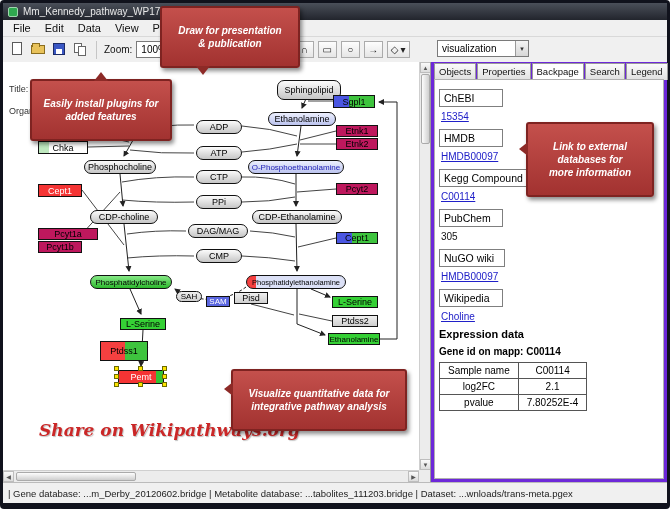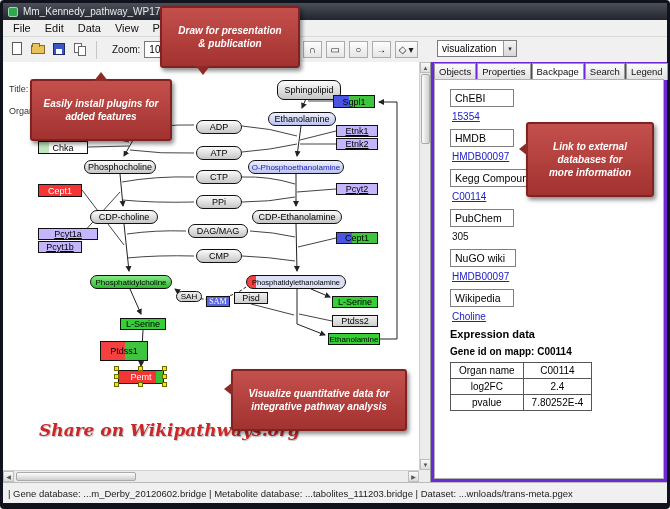--- a/index.html
+++ b/index.html
@@ -18,45 +18,45 @@
     display:flex;align-items:center;padding-left:6px;gap:4px;}
   .sep{width:1px;height:18px;background:#c6c6c6;margin:0 3px;}
   .ic{width:17px;height:17px;position:relative;}
   .ic-page{position:absolute;left:3px;top:1px;width:10px;height:13px;background:#fff;border:1px solid #5a5a5a;}
   .ic-folder{position:absolute;left:1px;top:4px;width:14px;height:9px;background:#e8c25a;border:1px solid #8a6d1f;}
   .ic-folder:before{content:"";position:absolute;left:0;top:-3px;width:6px;height:3px;background:#e8c25a;border:1px solid #8a6d1f;border-bottom:none;}
   .ic-floppy{position:absolute;left:2px;top:2px;width:12px;height:12px;background:#3a57c4;border:1px solid #1c2a66;}
   .ic-floppy:before{content:"";position:absolute;left:2px;top:5px;width:6px;height:5px;background:#fff;}
   .ic-copy1{position:absolute;left:2px;top:2px;width:8px;height:10px;background:#fff;border:1px solid #666;}
   .ic-copy2{position:absolute;left:6px;top:5px;width:8px;height:10px;background:#fff;border:1px solid #666;}
-  .tb-label{font-size:10px;color:#111;margin-left:8px;}
+  .tb-label{font-size:10px;color:#111;margin-left:0;}
   .combo{height:17px;background:#fff;border:1px solid #7a7a7a;display:flex;align-items:center;font-size:10px;}
   .combo .val{padding:0 4px;white-space:nowrap;}
   .combo .arrowbox{margin-left:auto;width:13px;height:100%;background:linear-gradient(#f4f4f4,#d7d7d7);
      border-left:1px solid #9a9a9a;display:flex;align-items:center;justify-content:center;font-size:7px;color:#333;}
   .zoomcombo{width:54px;}
-  .vizcombo{position:absolute;left:434px;top:3px;width:80px;}
+  .vizcombo{position:absolute;left:434px;top:3px;width:92px;}
   .tbtn{min-width:19px;height:17px;border:1px solid #ababab;background:linear-gradient(#fdfdfd,#e6e6e6);
      font-size:10px;display:flex;align-items:center;justify-content:center;padding:0 3px;gap:2px;color:#222;}
   
   .canvas{position:absolute;left:3px;top:62px;width:416px;height:408px;background:#fff;overflow:hidden;}
   .edges{position:absolute;left:0;top:0;z-index:1;pointer-events:none;}
   .nd{position:absolute;z-index:2;border:1px solid #111;display:flex;align-items:center;justify-content:center;
       font-size:9px;color:#000;overflow:hidden;white-space:nowrap;}
   .rx{border-radius:7px;}
   .g-gray{background:linear-gradient(#fbfbfb,#c6c6c6);}
   .g-blue{background:linear-gradient(#eceffd,#bcc4ef);}
   .g-green{background:linear-gradient(#86e986,#2db82d);}
   .f-red{background:#f53434;color:#fff;}
   .red-tip{background:linear-gradient(90deg,#f53434 0 84%,#35c335 84%);color:#fff;}
   .blue-green{background:linear-gradient(90deg,#4a56e2 0 38%,#3ec43e 38%);}
   .red-green{background:linear-gradient(90deg,#f54040 0 52%,#3ec43e 52%);}
   .chk-red{background:linear-gradient(90deg,#f54040 0 20%,#fff 20%);}
   .chk-green{background:linear-gradient(90deg,#bfe8bf 0 20%,#fff 20%);}
-  .f-white{background:#c4b5fd;text-decoration:underline;}
+  .f-white{background:#be185d;}
   .f-grayish{background:linear-gradient(#efefef,#cfcfcf);}
   .f-smallblue{background:#5a66e0;color:#fff;}
   .pe-pill{background:linear-gradient(90deg,#f54040 0 9%,#dbe0f6 9%);}
   .f-greenbox{background:#35d035;}
   .t-blue{color:#1d1db5;}
   .fz8{font-size:8px;}
   .fz75{font-size:7.5px;}
   .info-line{position:absolute;left:6px;font-size:9px;color:#333;z-index:2;white-space:nowrap;}
   .share{position:absolute;left:36px;top:358px;z-index:3;font-family:"DejaVu Serif",serif;
      font-style:italic;font-weight:bold;font-size:17px;color:#cb2727;text-shadow:1px 1px 1px rgba(0,0,0,.25);}
@@ -69,21 +69,21 @@
   .vthumb{position:absolute;left:1px;top:12px;width:9px;height:70px;background:linear-gradient(90deg,#fdfdfd,#cfcfcf);border:1px solid #aaa;border-radius:2px;}
   .hthumb{width:120px;height:9px;background:linear-gradient(#fdfdfd,#cfcfcf);border:1px solid #aaa;border-radius:2px;margin-left:2px;}
   .corner{position:absolute;left:419px;top:470px;width:11px;height:12px;background:#ececec;}
   
   .sidepanel{position:absolute;left:430px;top:62px;width:237px;height:420px;background:#6d28d9;border-left:1px solid #9a9a9a;}
   .tabs{position:absolute;left:3px;top:1px;display:flex;gap:1px;}
   .tab{border:1px solid #9a9a9a;border-bottom:none;background:linear-gradient(#fbfbfb,#e0e0e0);
      padding:2px 4px 3px;font-size:9.5px;color:#111;}
   .tab.active{background:#fff;}
   .bp-content{position:absolute;left:3px;right:3px;top:17px;bottom:3px;background:#fff;border:1px solid #b0b0b0;
-     padding:4px 15px;overflow:hidden;}
+     padding:4px 4px;overflow:hidden;}
   .bp-head{display:inline-block;border:1px solid #7f7f7f;background:#fff;padding:2px 10px 2px 4px;
      font-size:10.5px;margin:5px 0 4px;min-width:64px;}
   .bp-link{display:block;color:#2020c8;text-decoration:underline;font-size:10px;margin:0 0 2px 2px;}
   .bp-val{display:block;color:#111;font-size:10px;margin:0 0 2px 2px;}
   .bp-exp-title{font-weight:bold;font-size:11px;margin:6px 0 2px;}
   .bp-geneid{font-weight:bold;font-size:10px;margin:6px 0 5px;}
   .bp-table{border-collapse:collapse;font-size:10px;}
   .bp-table td{border:1px solid #555;padding:2px 8px;text-align:center;background:#fff;}
   
   .statusbar{position:absolute;left:3px;top:482px;width:664px;height:21px;background:#f0f0f0;
@@ -208,21 +208,21 @@
     <div class="nd rx g-gray" style="left:87px;top:148px;width:68px;height:14px;">CDP-choline</div>
     <div class="nd rx g-gray" style="left:185px;top:162px;width:60px;height:14px;">DAG/MAG</div>
     <div class="nd rx g-gray" style="left:249px;top:148px;width:90px;height:14px;">CDP-Ethanolamine</div>
     <div class="nd f-white" style="left:35px;top:166px;width:60px;height:12px;">Pcyt1a</div>
     <div class="nd f-white" style="left:35px;top:179px;width:44px;height:12px;">Pcyt1b</div>
     <div class="nd blue-green" style="left:333px;top:170px;width:42px;height:12px;">Cept1</div>
     <div class="nd rx g-gray" style="left:193px;top:187px;width:46px;height:14px;">CMP</div>
     <div class="nd rx g-green fz8" style="left:87px;top:213px;width:82px;height:14px;">Phosphatidylcholine</div>
     <div class="nd rx pe-pill fz75" style="left:243px;top:213px;width:100px;height:14px;">Phosphatidylethanolamine</div>
     <div class="nd rx f-grayish fz8" style="left:173px;top:229px;width:26px;height:11px;">SAH</div>
-    <div class="nd f-smallblue fz8" style="left:203px;top:234px;width:24px;height:11px;font-family:Liberation Serif, serif;">SAM</div>
+    <div class="nd f-smallblue fz8" style="left:203px;top:234px;width:24px;height:11px;">SAM</div>
     <div class="nd f-grayish" style="left:231px;top:230px;width:34px;height:12px;">Pisd</div>
     <div class="nd f-greenbox" style="left:329px;top:234px;width:46px;height:12px;">L-Serine</div>
     <div class="nd f-grayish" style="left:329px;top:253px;width:46px;height:12px;">Ptdss2</div>
     <div class="nd f-greenbox fz8" style="left:325px;top:271px;width:52px;height:12px;">Ethanolamine</div>
     <div class="nd f-greenbox" style="left:117px;top:256px;width:46px;height:12px;">L-Serine</div>
     <div class="nd red-green" style="left:97px;top:279px;width:48px;height:20px;">Ptdss1</div>
     <div class="nd red-tip" style="left:115px;top:308px;width:46px;height:14px;">Pemt</div>
 
     <div class="hdl" style="left:111px;top:304px;"></div>
     <div class="hdl" style="left:135px;top:304px;"></div>
@@ -267,26 +267,26 @@
       <span class="bp-val">305</span>
       <span class="bp-head">NuGO wiki</span>
       <a class="bp-link">HMDB00097</a>
       <span class="bp-head">Wikipedia</span>
       <a class="bp-link">Choline</a>
       <div class="bp-exp-title">Expression data</div>
       <div class="bp-geneid">Gene id on mapp: C00114</div>
       <table class="bp-table">
         <tbody>
             <tr>
-          <td>Organ name</td>
+          <td>Sample name</td>
           <td>C00114</td>
         </tr>
         <tr>
           <td>log2FC</td>
-          <td>2.4</td>
+          <td>2.1</td>
         </tr>
         <tr>
           <td>pvalue</td>
           <td>7.80252E-4</td>
         </tr>
       </tbody>
         </table>
     </div>
   </div>
 

